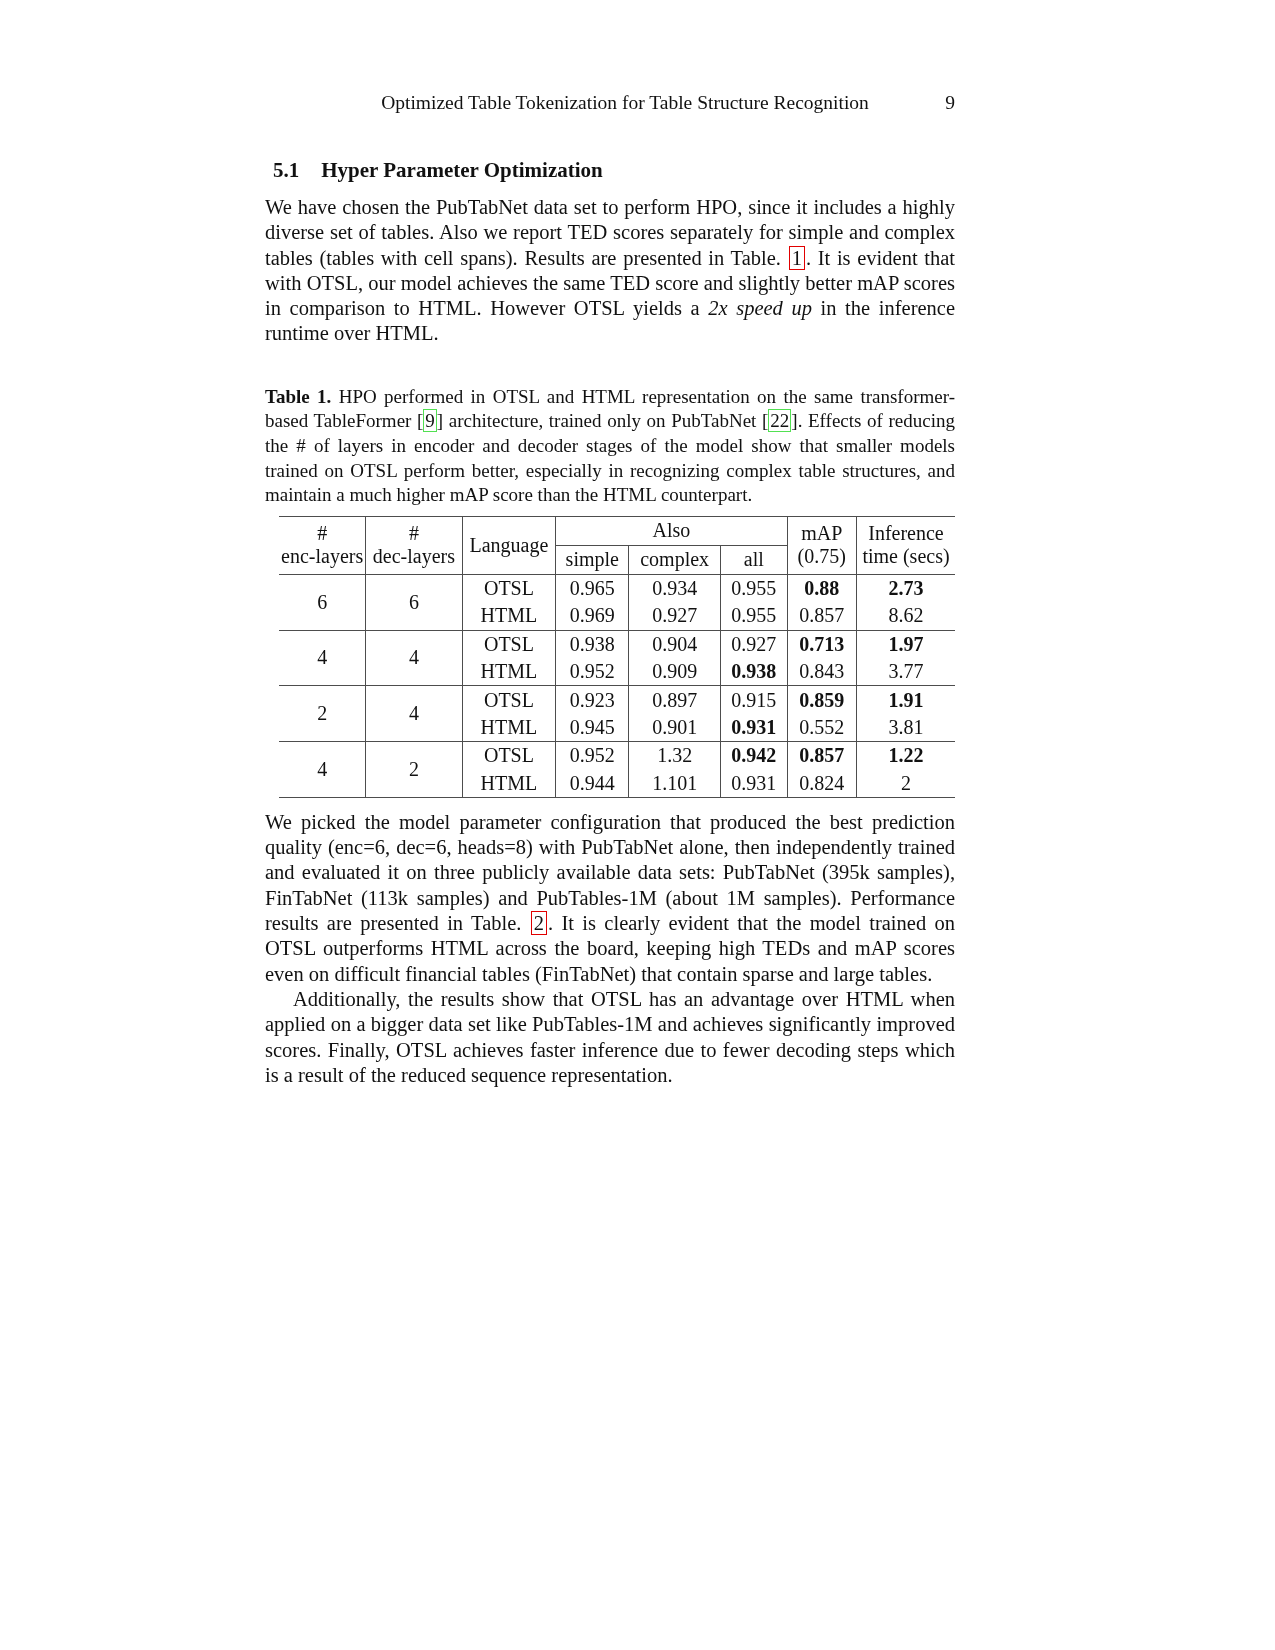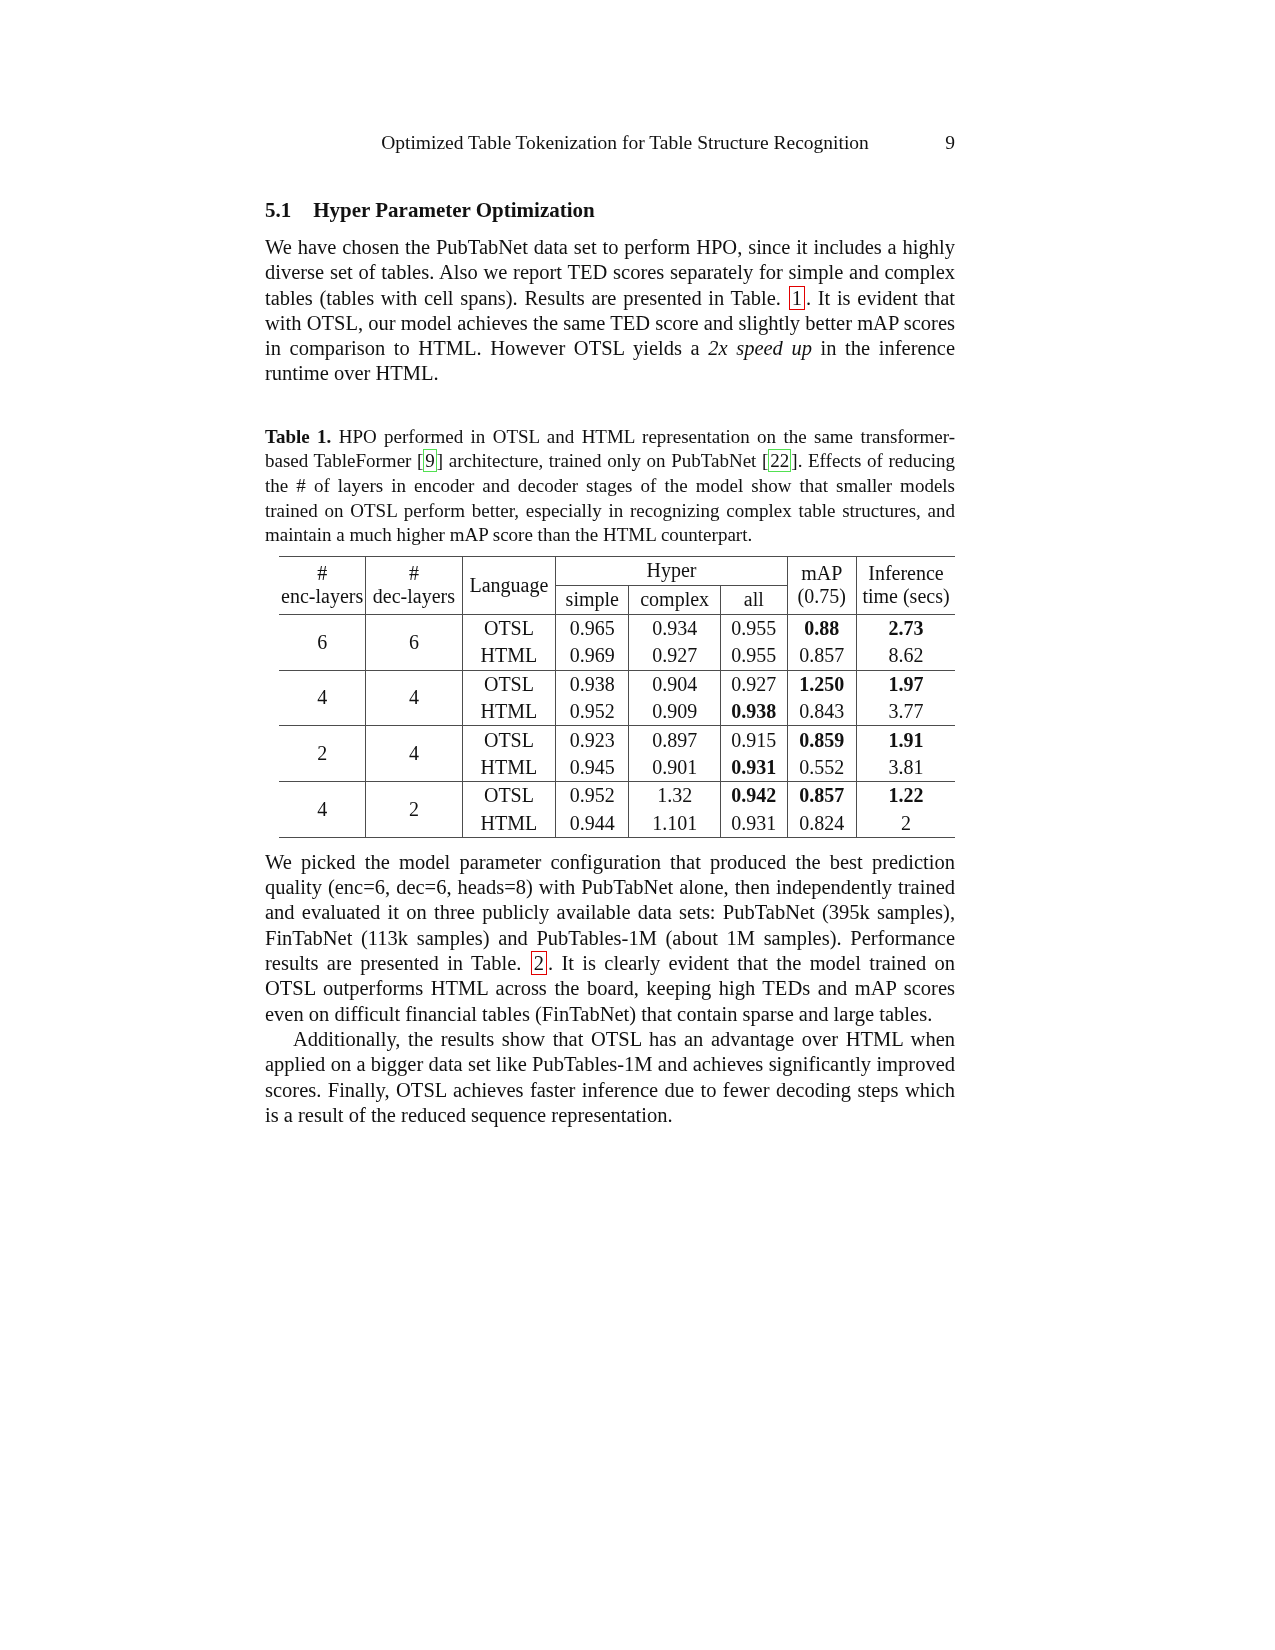--- a/index.html
+++ b/index.html
@@ -1,37 +1,37 @@
 <!DOCTYPE html>
 <html><head>
 <meta charset="utf-8">
 <style>
   html,body { margin:0; padding:0; }
   body {
     width:1275px; height:1650px; background:#ffffff; position:relative;
     font-family:"Liberation Serif", serif; color:#111111;
     -webkit-font-smoothing:antialiased;
   }
-  .content { position:absolute; left:265px; top:16px; width:690px; padding-top:116px; }
+  .content { position:absolute; left:265px; top:0; width:690px; padding-top:92px; }
 
   
   .running-head { position:relative; height:25px; font-size:19.5px; }
   .rh-title { display:block; text-align:center; padding-left:30px; }
   .rh-page { position:absolute; right:0; top:0; }
 
   
   p.body { font-size:20.5px; line-height:25.3px; text-align:justify; margin:0; }
   p.intro { margin-top:24px; }
   .em { font-style:italic; }
 
   .refbox { border:1.5px solid #e10000; padding:0 2px; margin:0 1px; }
   .citebox { border:1.5px solid #52e052; padding:0 1px; }
 
   h2.subsection { font-size:21px; font-weight:bold; margin:0; line-height:26px; }
-  h2.s51 { margin-top:40px; }
+  h2.s51 { margin-top:40px;margin-left:8px; }
   h2.s52 { margin-top:80px; }
   .sec-num { display:inline-block; margin-right:22px; }
 
   
   .caption { margin-top:38px; font-size:19px; line-height:24.6px; text-align:justify; }
   .cap-label { font-weight:bold; }
 
   
   table.t1 { border-collapse:collapse; margin-top:8px; margin-left:14px;
              font-size:20px; table-layout:fixed; }
@@ -74,21 +74,21 @@
       <tr class="h1">
         <td rowspan="2" class="c-enc">
             <div>#</div>
             <div>enc-layers</div>
           </td>
         <td rowspan="2" class="c-dec">
             <div>#</div>
             <div>dec-layers</div>
           </td>
         <td rowspan="2" class="c-lang">Language</td>
-        <td colspan="3" class="teds-span">Hyper</td>
+        <td colspan="3" class="teds-span">Also</td>
         <td rowspan="2" class="c-map">
             <div>mAP</div>
             <div>(0.75)</div>
           </td>
         <td rowspan="2" class="c-time">
             <div>Inference</div>
             <div>time (secs)</div>
           </td>
       </tr>
       <tr class="h2">
@@ -116,21 +116,21 @@
           <td class="c-map">0.857</td>
           <td class="c-time">8.62</td>
         </tr>
         <tr class="group-start">
           <td rowspan="2" class="c-enc">4</td>
           <td rowspan="2" class="c-dec">4</td>
           <td class="c-lang">OTSL</td>
           <td class="c-simple">0.938</td>
           <td class="c-complex">0.904</td>
           <td class="c-all">0.927</td>
-          <td class="c-map b">1.250</td>
+          <td class="c-map b">0.713</td>
           <td class="c-time b">1.97</td>
         </tr>
         <tr>
           <td class="c-lang">HTML</td>
           <td class="c-simple">0.952</td>
           <td class="c-complex">0.909</td>
           <td class="c-all b">0.938</td>
           <td class="c-map">0.843</td>
           <td class="c-time">3.77</td>
         </tr>

